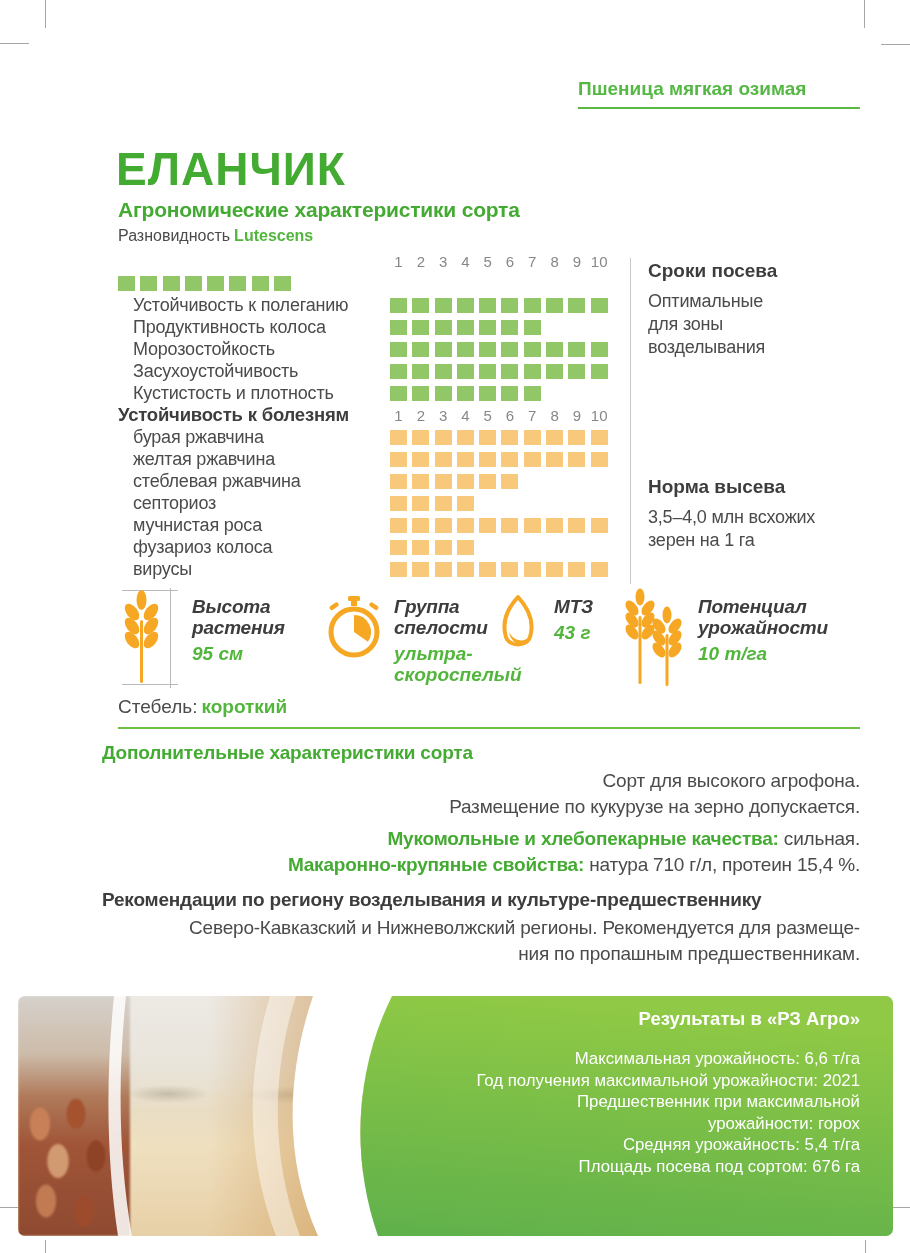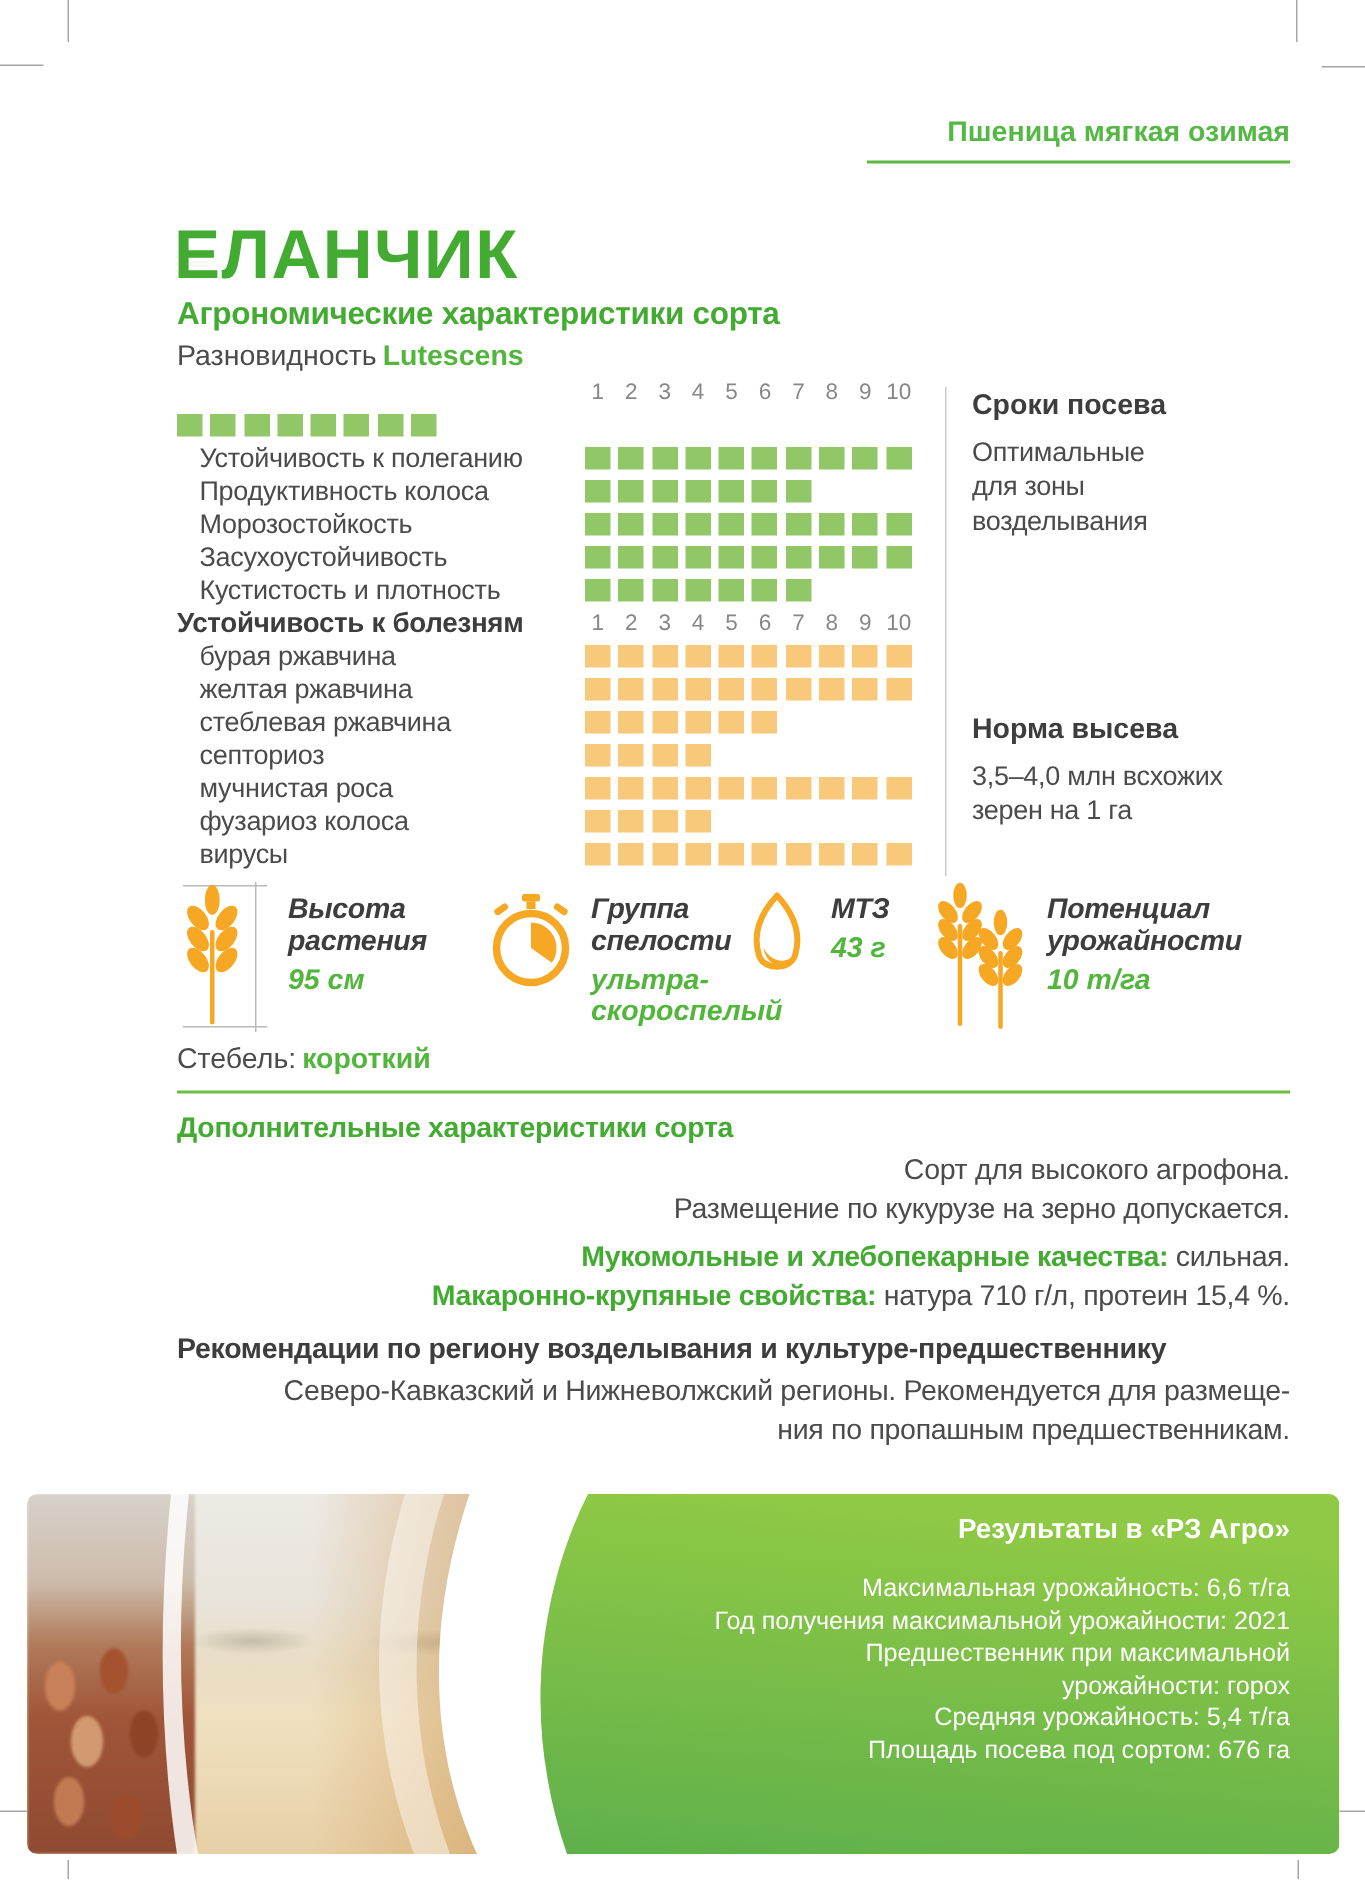--- a/index.html
+++ b/index.html
@@ -1,25 +1,25 @@
 <!DOCTYPE html>
 <html><head>
 <meta charset="utf-8">
 <style>
   html,body{margin:0;padding:0;background:#fff;}
   .page{position:relative;width:910px;height:1253px;background:#fff;overflow:hidden;
         font-family:"Liberation Sans","DejaVu Sans",sans-serif;color:#3f3f3f;}
   .mark{position:absolute;background:#a6a6a6;}
   .g{color:#52B63C;font-weight:700;}
   
-  .category{position:absolute;left:578px;top:78px;width:282px;text-align:right;
+  .category{position:absolute;left:578px;top:78px;width:282px;text-align:left;
             font-size:19px;font-weight:700;color:#55B844;border-bottom:2px solid #5CB843;padding-bottom:7px;}
   .title{position:absolute;left:116px;top:142px;font-size:46px;font-weight:700;color:#44AB32;letter-spacing:1px;}
   .subtitle{position:absolute;left:118px;top:198px;font-size:21px;font-weight:700;color:#44AB32;letter-spacing:-0.2px;}
-  .variety{position:absolute;left:118px;top:227px;font-size:19px;color:#4b4b4b;text-align:center;}
+  .variety{position:absolute;left:118px;top:227px;font-size:16px;color:#4b4b4b;text-align:center;}
   .variety .g{margin-left:4px;}
   
   .chart{position:absolute;}
   #chart-agro{left:118px;top:250px;}
   #chart-disease{left:118px;top:404px;}
   .crow{display:flex;align-items:center;height:22px;}
   .clabel{width:272px;box-sizing:border-box;padding-left:15px;font-size:18px;color:#4b4b4b;
           white-space:nowrap;letter-spacing:-0.2px;}
   .clabel.ctitle{padding-left:0;font-weight:700;color:#3d3d3d;font-size:18.5px;}
   .cells{display:flex;}
@@ -35,21 +35,21 @@
   
   .stat{position:absolute;top:588px;display:flex;align-items:flex-start;font-style:italic;}
   .stat .ic{flex:0 0 auto;}
   .stat-text{margin-left:12px;margin-top:8px;}
   .stat-label{font-size:19px;line-height:21px;font-weight:700;color:#3d3d3d;letter-spacing:-0.2px;}
   .stat-value{font-size:19px;line-height:21px;font-weight:700;color:#52B63C;margin-top:5px;}
   
   .stem{position:absolute;left:118px;top:696px;font-size:19px;color:#4b4b4b;}
   .stem .g{margin-left:4px;}
   .greenrule{position:absolute;left:118px;top:727px;width:742px;height:2px;background:#6CBE45;}
-  .sec-title{position:absolute;left:118px;font-size:19px;font-weight:700;letter-spacing:-0.2px;}
+  .sec-title{position:absolute;left:102px;font-size:19px;font-weight:700;letter-spacing:-0.2px;}
   .sec-title.green{color:#44AB32;}
   .sec-title.dark{color:#3d3d3d;}
   .para{position:absolute;left:118px;width:742px;font-size:19px;color:#4b4b4b;letter-spacing:-0.2px;}
   .para div{line-height:26px;text-align:right;}
   .qlabel{color:#44AB32;font-weight:700;}
   
   .banner{position:absolute;left:18px;top:996px;width:875px;height:240px;border-radius:7px;
           overflow:hidden;background:#fff;}
   .photo{position:absolute;left:0;top:0;width:345px;height:240px;z-index:1;
     background:

